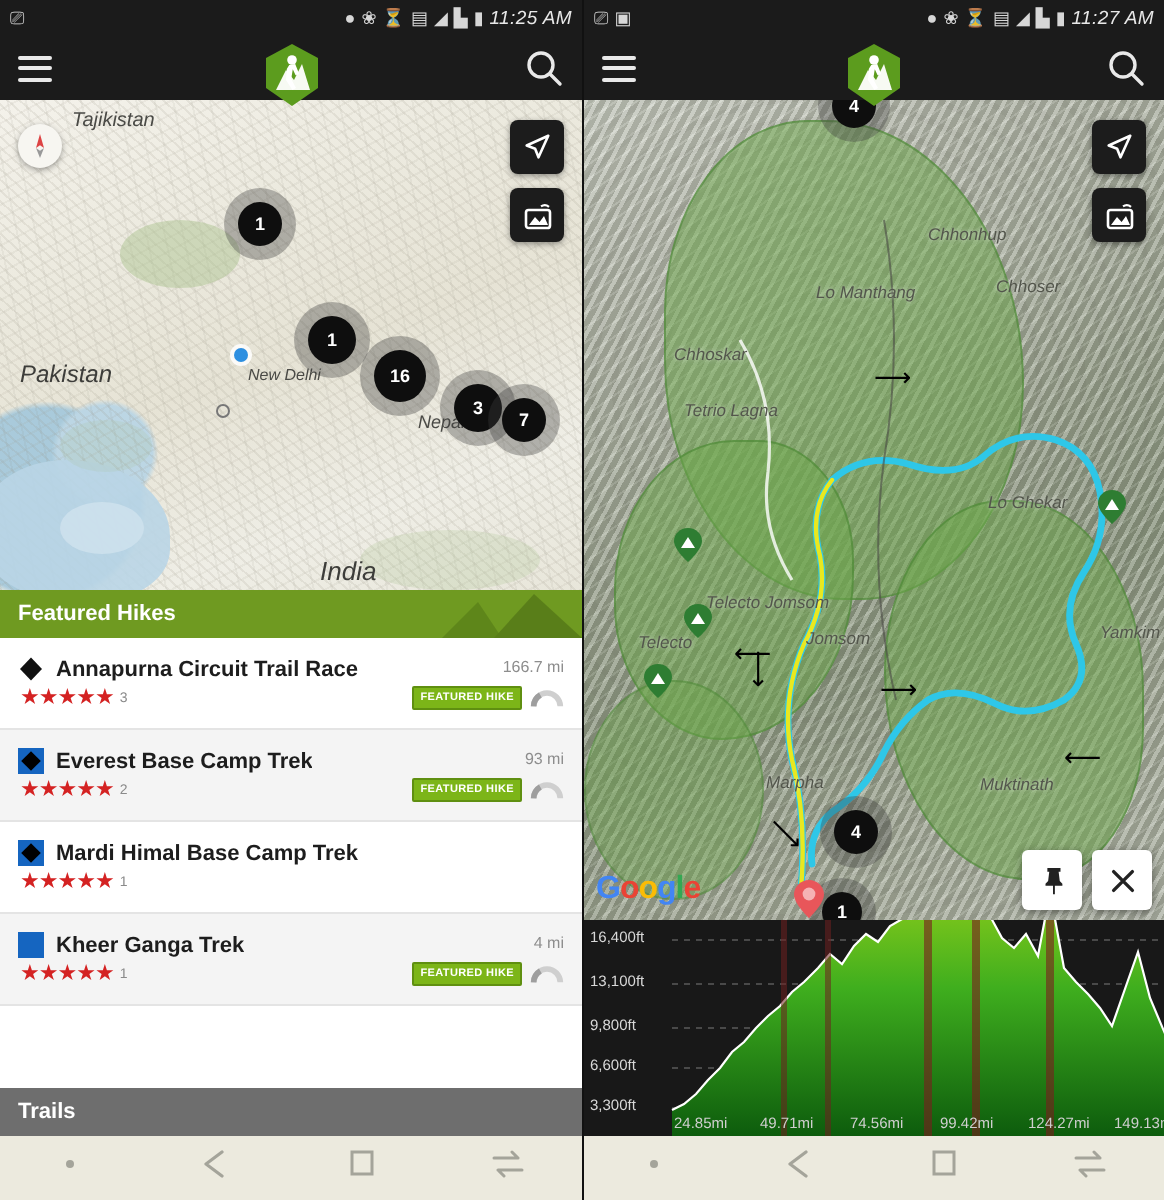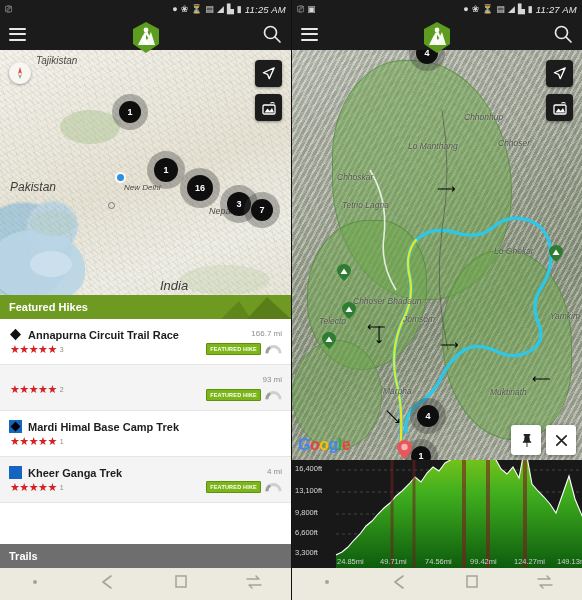--- a/index.html
+++ b/index.html
@@ -287,20 +287,29 @@
             <svg class="gauge" viewBox="0 0 20 12">
               <path d="M2 11 A8 8 0 0 1 18 11" fill="none" stroke="#cfcfcf" stroke-width="3.4"></path>
               <path d="M2 11 A8 8 0 0 1 6 4.2" fill="none" stroke="#9e9e9e" stroke-width="3.4"></path>
             </svg>
           </div>
         </div>
       </div>
 
       <div class="hike-row alt">
         <div class="hike-main">
+          <div class="hike-title-line">
+            <span class="diff">
+                <svg width="13" height="13" viewBox="0 0 13 13">
+                  <rect width="13" height="13" fill="#1565c0"></rect>
+                  <path d="M6.5 1.6 L11.4 6.5 L6.5 11.4 L1.6 6.5 Z" fill="#000"></path>
+                </svg>
+              </span>
+            <span class="hike-name">Everest Base Camp Trek</span>
+          </div>
           <div class="stars-line">
             <span class="stars">★★★★★</span>
             <span class="rating-count">2</span>
           </div>
         </div>
         <div class="hike-right">
           <span class="dist">93 mi</span>
           <div class="right-row">
             <span class="badge">FEATURED HIKE</span>
             <svg class="gauge" viewBox="0 0 20 12">
@@ -460,21 +469,21 @@
       <div class="arrow" style="left:148px;top:288px;">⟶</div>
       <div class="arrow" style="left:240px;top:322px;">⟵</div>
       <div class="arrow" style="left:92px;top:360px;transform:rotate(45deg);">⟶</div>
 
       <div class="rmap-label" style="left:150px;top:62px;margin-left:22px;">Chhonhup</div>
       <div class="rmap-label" style="left:206px;top:88px;">Chhoser</div>
       <div class="rmap-label" style="left:116px;top:91px;">Lo Manthang</div>
       <div class="rmap-label" style="left:5px;top:122px;padding-left:40px;">Chhoskar</div>
       <div class="rmap-label" style="left:50px;top:150px;">Tetrio Lagna</div>
       <div class="rmap-label" style="left:202px;top:196px;">Lo Ghekar</div>
-      <div class="rmap-label" style="left:61px;top:246px;">Chhoser Bhadaun</div>
+      <div class="rmap-label" style="left:61px;top:246px;">Telecto Jomsom</div>
       <div class="rmap-label" style="left:111px;top:264px;">Jomsom</div>
       <div class="rmap-label" style="left:27px;top:266px;">Telecto</div>
       <div class="rmap-label" style="left:198px;top:337px;">Muktinath</div>
       <div class="rmap-label" style="left:258px;top:261px;">Yamkim</div>
       <div class="rmap-label" style="left:91px;top:336px;">Marpha</div>
 
       <div class="poi" style="left:50px;top:252px;">
         <svg width="14" height="17" viewBox="0 0 14 17">
             <path d="M7 0 C11 0 14 3 14 6.5 C14 11 7 17 7 17 C7 17 0 11 0 6.5 C0 3 3 0 7 0Z" fill="#2e7d32"></path>
             <path d="M3.5 10 L7 4.5 L10.5 10 Z" fill="#fff"></path>

